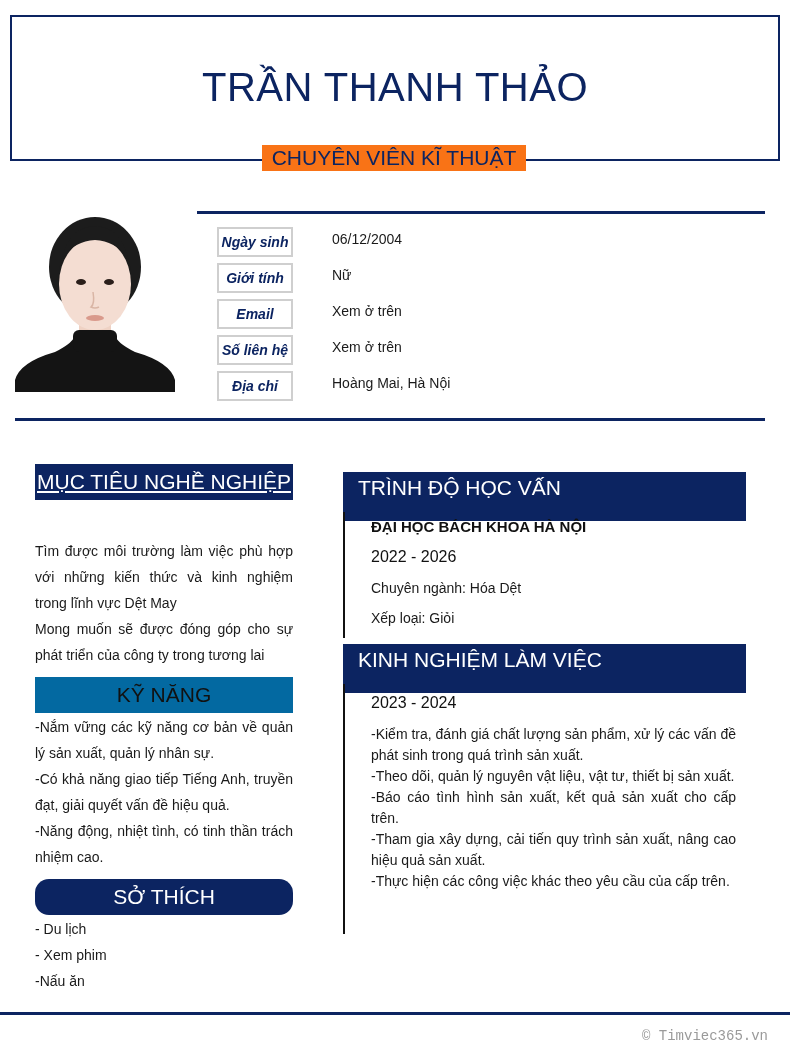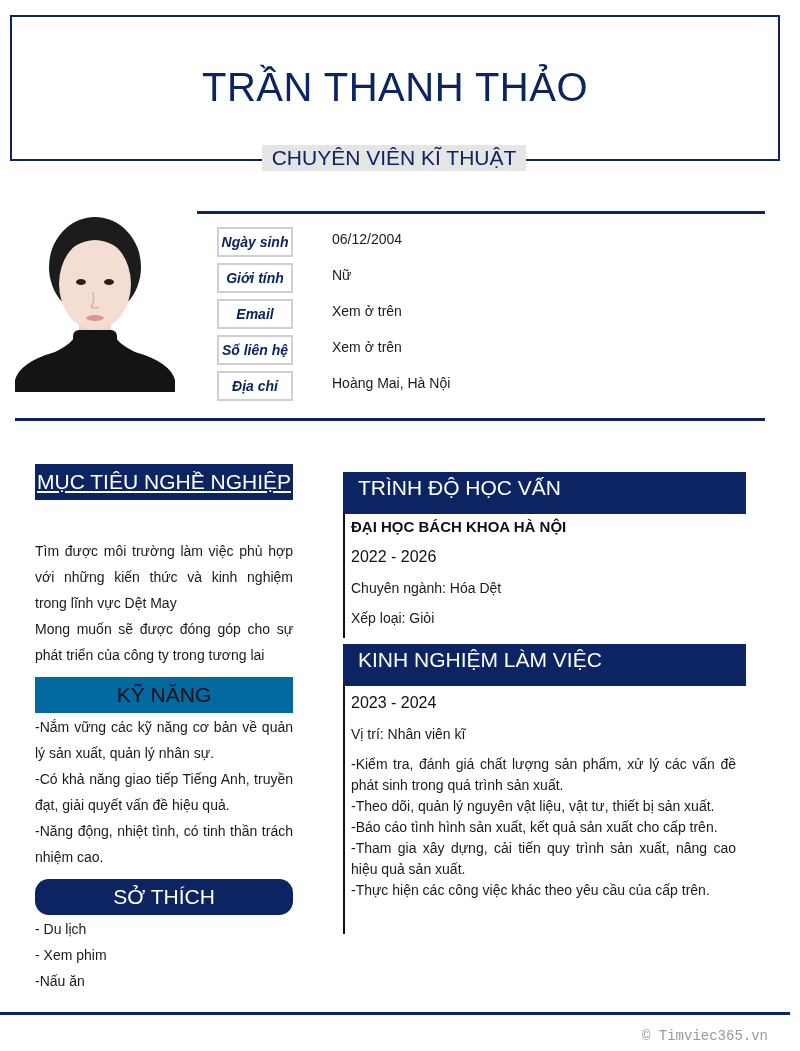--- a/index.html
+++ b/index.html
@@ -12,21 +12,21 @@
   .name-box {
     position: absolute; left: 10px; top: 15px; width: 770px; height: 146px;
     border: 2px solid var(--navy);
   }
   .name {
     position: absolute; left: 0; right: 0; top: 48px; text-align: center;
     font-size: 40px; font-weight: normal; color: var(--navy); letter-spacing: 0.5px;
   }
   .title-wrap {
     position: absolute; left: 262px; top: 145px; width: 264px; height: 26px;
-    background: #e5e5e5; text-align: center;
+    background: #f97316; text-align: center;
   }
   .title {
     font-size: 21px; color: var(--navy); line-height: 26px;
   }
 
   
   .photo {
     position: absolute; left: 15px; top: 212px; width: 160px; height: 180px; overflow: hidden;
     background: #ffffff;
   }
@@ -42,28 +42,28 @@
   }
   .info-value { position: absolute; left: 115px; top: 4px; font-size: 14px; color: #1a1a1a; }
 
   
   .sec-head-left {
     position: absolute; left: 35px; width: 258px; height: 36px; text-align: center;
     font-size: 21px; line-height: 36px; background: var(--navy); color: #fff;
   }
   .sec-head-left.grey { background: #0369a1; color: #111; }
   .sec-head-right {
-    position: absolute; left: 343px; width: 403px; height: 42px; padding-left: 15px;
+    position: absolute; left: 343px; width: 403px; height: 49px; padding-left: 15px;
     font-size: 21px; line-height: 32px; background: var(--navy); color: #fff;
   }
 
   .left-text { position: absolute; left: 35px; width: 258px; font-size: 14px; color: #1a1a1a; text-align: justify; }
   .left-text p { line-height: 26px; }
 
-  .right-block { position: absolute; left: 343px; border-left: 2px solid #111; padding-left: 6px; width: 403px; }
+  .right-block { position: absolute; left: 343px; border-left: 2px solid #111; padding-left: 26px; width: 403px; }
   .rb-title { font-size: 15px; font-weight: bold; color: #111; line-height: 22px; }
   .rb-years { font-size: 16px; color: #111; line-height: 22px; margin-top: 8px; }
   .rb-line { font-size: 14px; color: #1a1a1a; line-height: 20px; margin-top: 10px; }
   .rb-list { font-size: 14px; color: #1a1a1a; line-height: 21px; margin-top: 10px; text-align: justify; padding-right: 10px; }
 
   .bottom-rule { position: absolute; left: 0; top: 1012px; width: 790px; height: 3px; background: var(--navy); }
   .footer { position: absolute; right: 32px; top: 1028px; font-family: "Liberation Mono", monospace; font-size: 14px; color: #9a9a9a; }
 </style>
 </head>
 <body>
@@ -148,21 +148,20 @@
 <div class="right-block" style="top:512px; height:126px;">
   <div class="rb-title" style="margin-top:4px;">ĐẠI HỌC BÁCH KHOA HÀ NỘI</div>
   <div class="rb-years">2022 - 2026</div>
   <div class="rb-line">Chuyên ngành: Hóa Dệt</div>
   <div class="rb-line">Xếp loại: Giỏi</div>
 </div>
 
 <div class="sec-head-right" style="top:644px;">KINH NGHIỆM LÀM VIỆC</div>
 <div class="right-block" style="top:684px; height:250px;">
   <div class="rb-years">2023 - 2024</div>
-  <div class="rb-line">Vị trí: Nhân viên kĩ</div>
   <div class="rb-list">
     <div>-Kiểm tra, đánh giá chất lượng sản phẩm, xử lý các vấn đề phát sinh trong quá trình sản xuất.</div>
     <div>-Theo dõi, quản lý nguyên vật liệu, vật tư, thiết bị sản xuất.</div>
     <div>-Báo cáo tình hình sản xuất, kết quả sản xuất cho cấp trên.</div>
     <div>-Tham gia xây dựng, cải tiến quy trình sản xuất, nâng cao hiệu quả sản xuất.</div>
     <div>-Thực hiện các công việc khác theo yêu cầu của cấp trên.</div>
   </div>
 </div>
 
 <div class="bottom-rule"></div>

